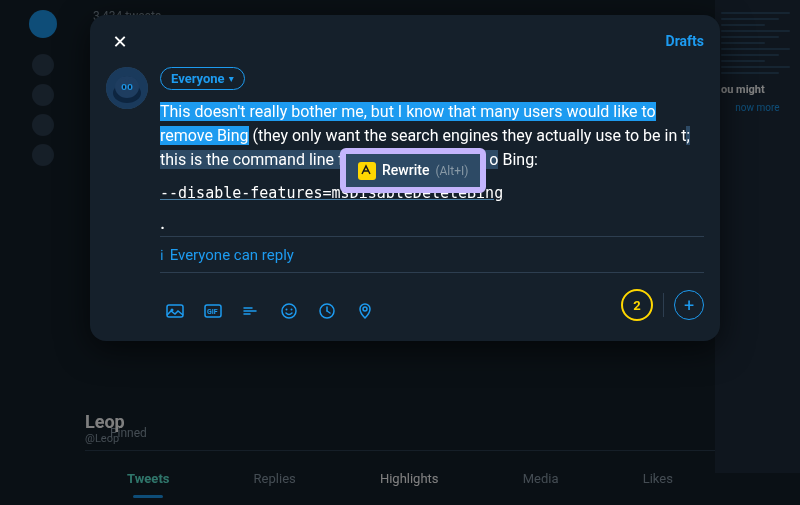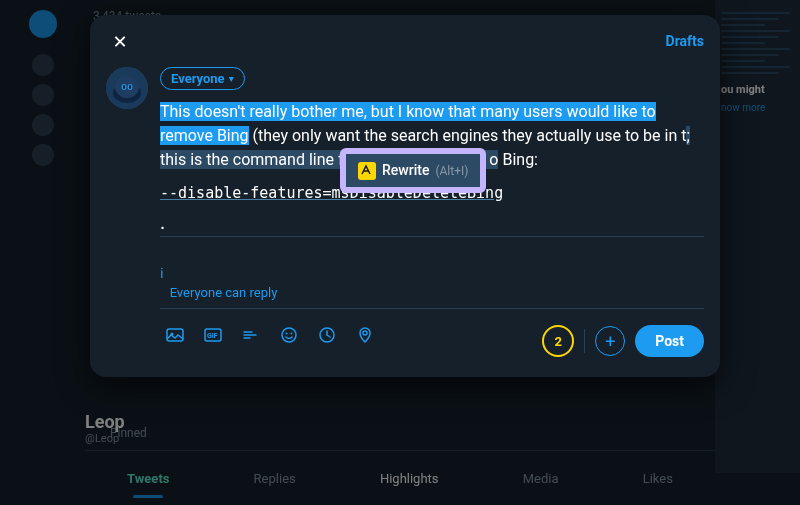--- a/index.html
+++ b/index.html
@@ -300,36 +300,35 @@
       border-top: 1px solid #2d3e50;
       border-bottom: 1px solid #2d3e50;
       margin-bottom: 8px;
     }
     .reply-icon {
       color: #1d9bf0;
       font-size: 14px;
     }
     .reply-text {
       color: #1d9bf0;
-      font-size: 13px;
-      margin-top: 40px;
+      font-size: 15px;
     }
 
     
     .compose-toolbar {
       display: flex;
       align-items: center;
       gap: 8px;
       padding: 8px 0;
     }
     .toolbar-icon {
       width: 30px;
       height: 30px;
       display: flex;
-      align-items: flex-start;
+      align-items: flex-end;
       justify-content: center;
       cursor: pointer;
       color: #f97316;
       font-size: 16px;
     }
 
     .toolbar-right {
       margin-left: auto;
       display: flex;
       align-items: center;
@@ -400,20 +399,21 @@
       color: #ffffff;
       font-size: 11px;
       font-weight: bold;
       margin-top: 6px;
     }
     .know-more {
       color: #1d9bf0;
       font-size: 10px;
       margin-top: 4px;
       cursor: pointer;
+      text-align: center;
     }
   </style>
 </head>
 <body>
 
 <div class="bg-layer"></div>
 
 <div class="tweet-count-bar">
   <span>3,434 tweets</span>
 </div>
@@ -568,21 +568,20 @@
           <svg width="18" height="18" viewBox="0 0 18 18" fill="none">
             <path d="M9 2 C6 2 4 4.5 4 7 C4 11 9 16 9 16 C9 16 14 11 14 7 C14 4.5 12 2 9 2Z" stroke="#1d9bf0" stroke-width="1.5" fill="none"></path>
             <circle cx="9" cy="7" r="2" stroke="#1d9bf0" stroke-width="1.5"></circle>
           </svg>
         </div>
 
         <div class="toolbar-right">
           <div class="char-counter">2</div>
           <div class="divider-v"></div>
           <div class="add-tweet-btn">+</div>
-          <div class="post-btn">Post</div>
         </div>
       </div>
 
     </div>
   </div>
 </div>
 
 <div class="bottom-tabs">
   <div class="tab-item active">
     <span>Tweets</span>

